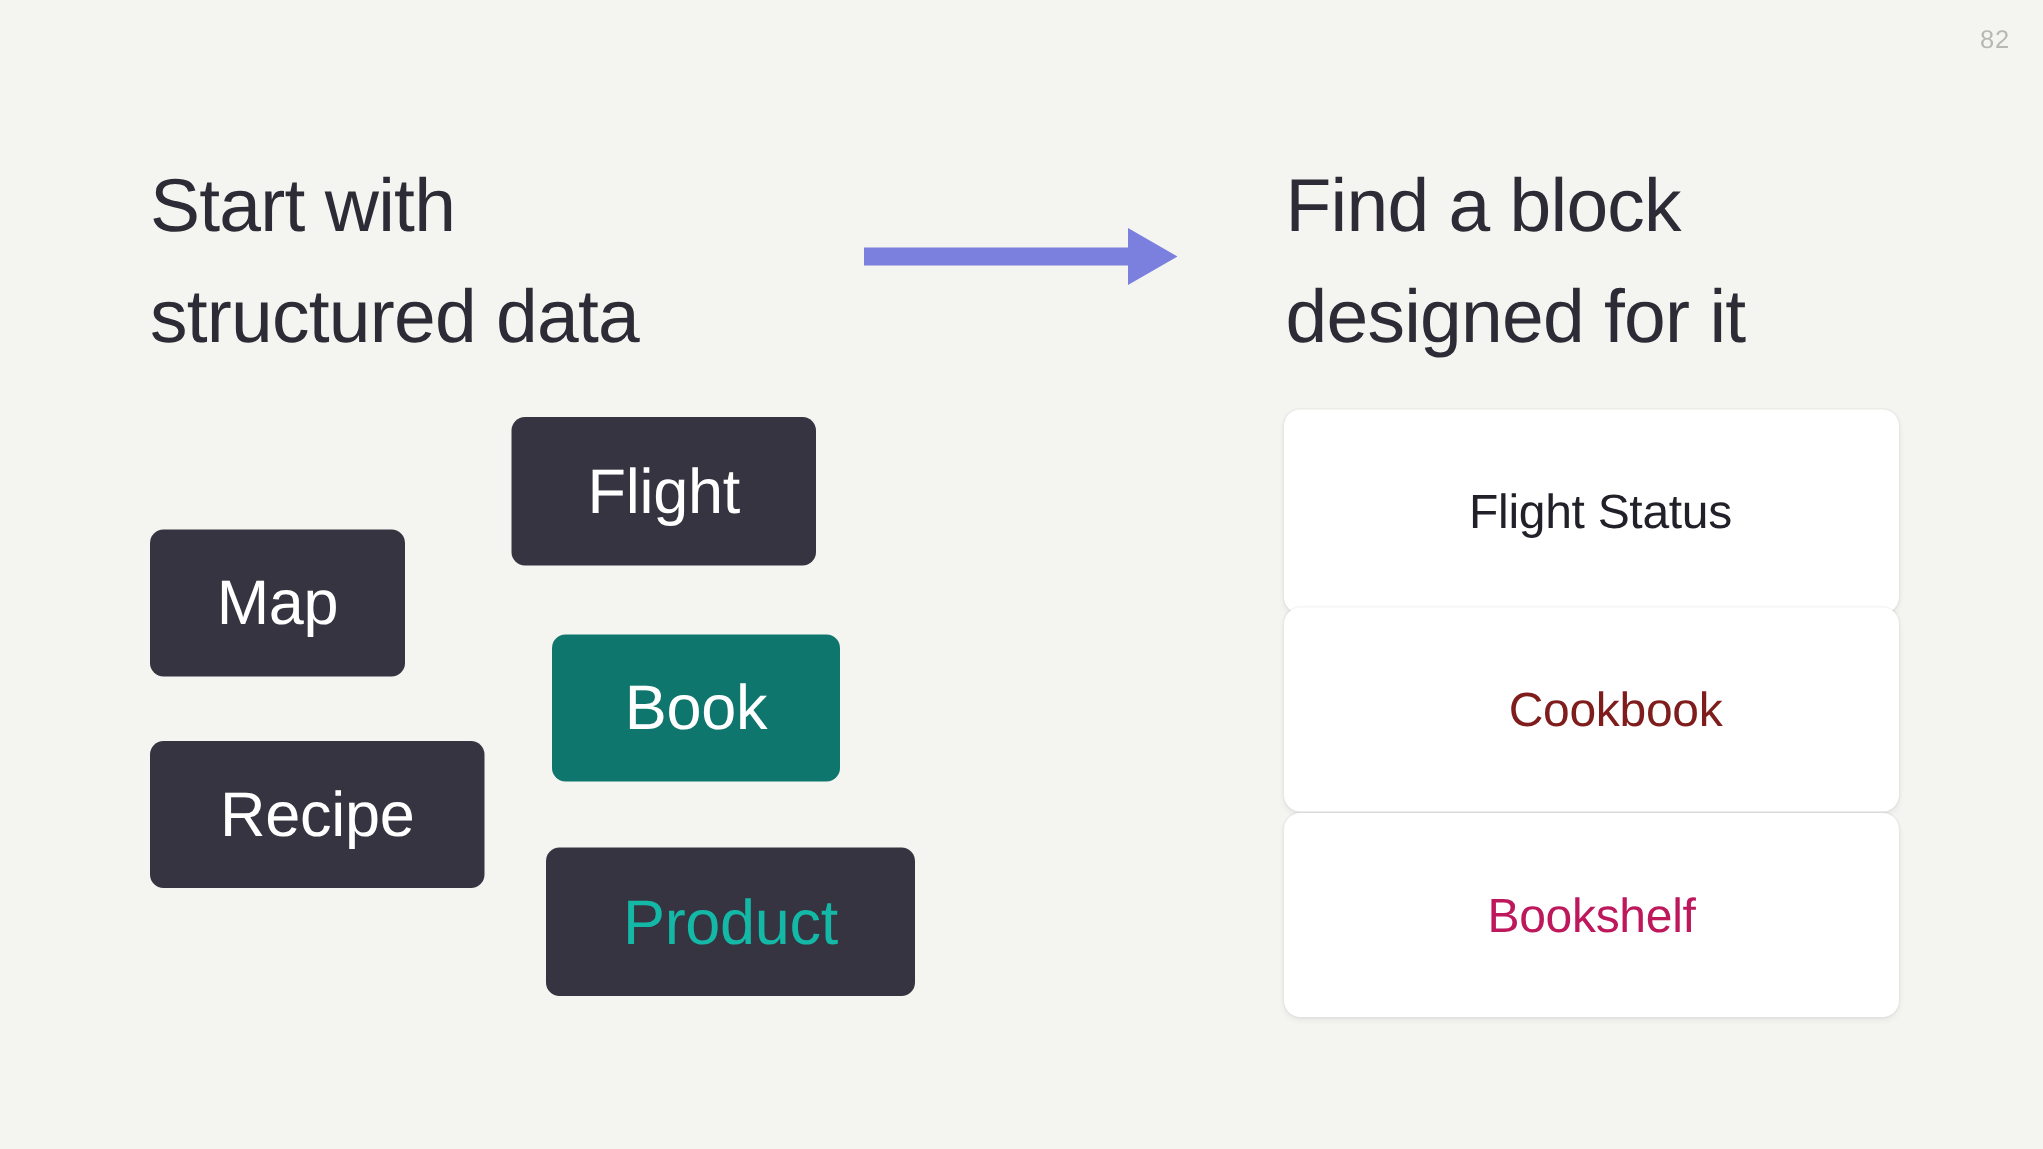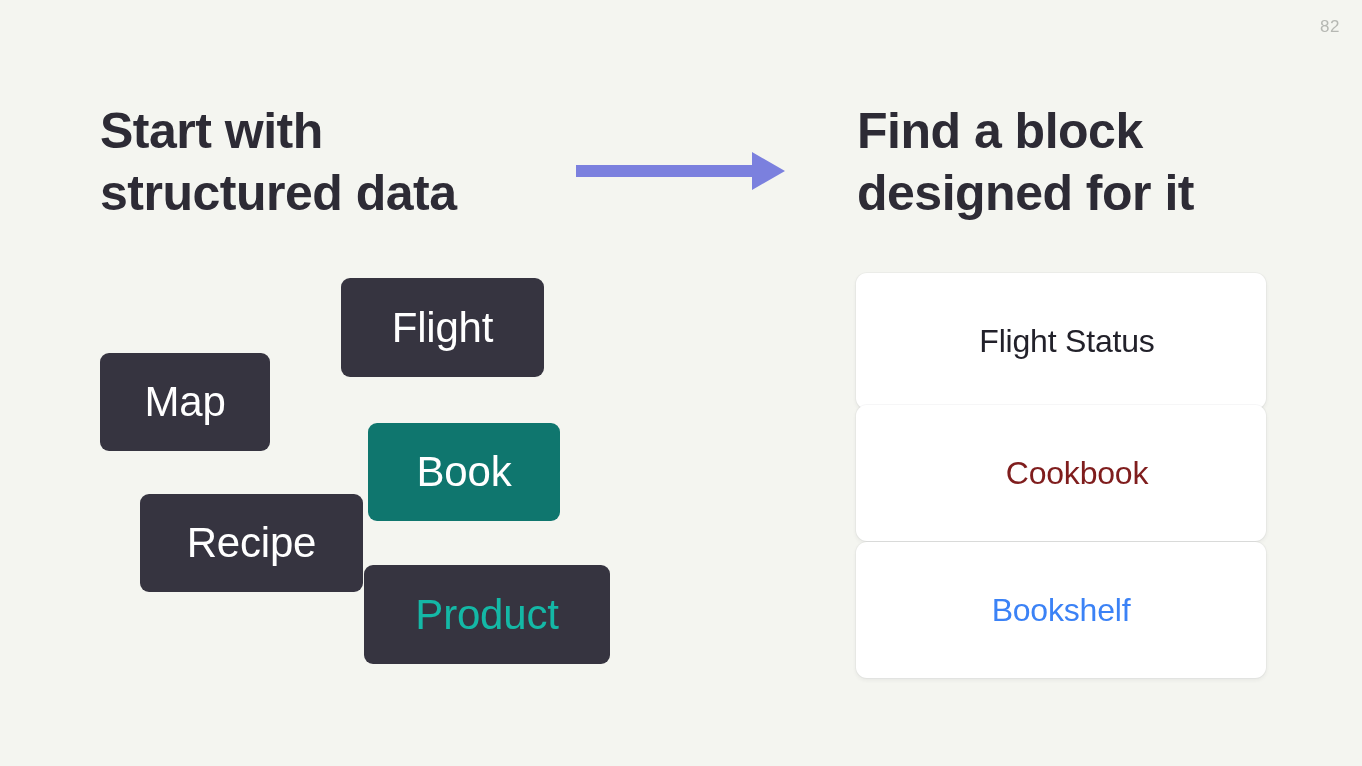--- a/index.html
+++ b/index.html
@@ -30,22 +30,22 @@
     font-size: 17px;
     color: #b6b8b3;
     letter-spacing: 0.5px;
     line-height: 1;
   }
 
   
   .heading {
     position: absolute;
     font-size: 50px;
-    line-height: 62px;
-    font-weight: 700;
+    line-height: 74px;
+    font-weight: 400;
     color: #2d2b35;
     letter-spacing: -0.5px;
     white-space: pre-line;
     margin: 0;
   }
   .heading-left {
     left: 100px;
     top: 100px;
     width: 470px;
   }
@@ -117,30 +117,30 @@
 
   <h1 class="heading heading-left">Start with
 structured data</h1>
 
   <div class="tag tag-flight" style="background: rgb(54, 52, 64); color: rgb(255, 255, 255);">Flight</div>
 
   <div class="tag tag-map" style="background: rgb(54, 52, 64); color: rgb(255, 255, 255);">Map</div>
 
   <div class="tag tag-book" style="background: #0f766e; color: rgb(255, 255, 255);">Book</div>
 
-  <div class="tag tag-recipe" style="background: rgb(54, 52, 64); color: rgb(255, 255, 255); margin-left: 40px;">Recipe</div>
+  <div class="tag tag-recipe" style="background: rgb(54, 52, 64); color: rgb(255, 255, 255);">Recipe</div>
 
   <div class="tag tag-product" style="background: rgb(54, 52, 64); color: #14b8a6;">Product</div>
 
   <svg class="arrow" viewBox="0 0 212 46">
     <path id="arrow-path" d="M0 17 L176 17 L176 4 L209 23 L176 42 L176 29 L0 29 Z" fill="#7b80de"></path>
   </svg>
 
   <h1 class="heading heading-right">Find a block
 designed for it</h1>
 
   <div class="card card-1" style="background: rgb(255, 255, 255); color: rgb(34, 33, 42); padding-left: 12px;">Flight Status</div>
 
   <div class="card card-2" style="background: rgb(255, 255, 255); color: #7f1d1d; padding-left: 32px;">Cookbook</div>
 
-  <div class="card card-3" style="background: rgb(255, 255, 255); color: #3b82f6;">Bookshelf</div>
+  <div class="card card-3" style="background: rgb(255, 255, 255); color: #be185d;">Bookshelf</div>
 
 </div>
 
 </body></html>

